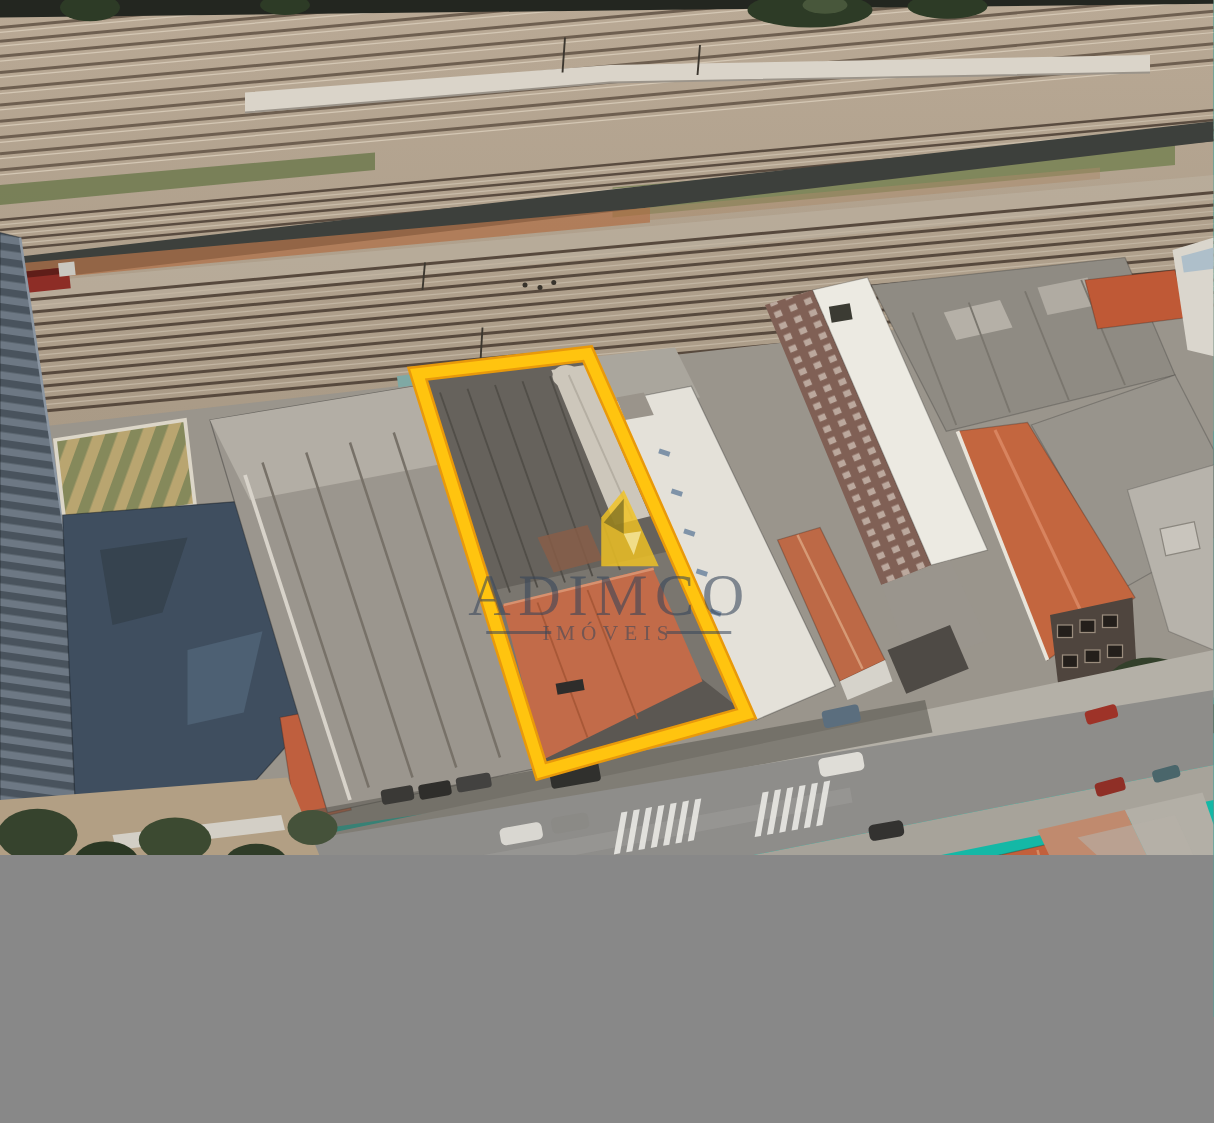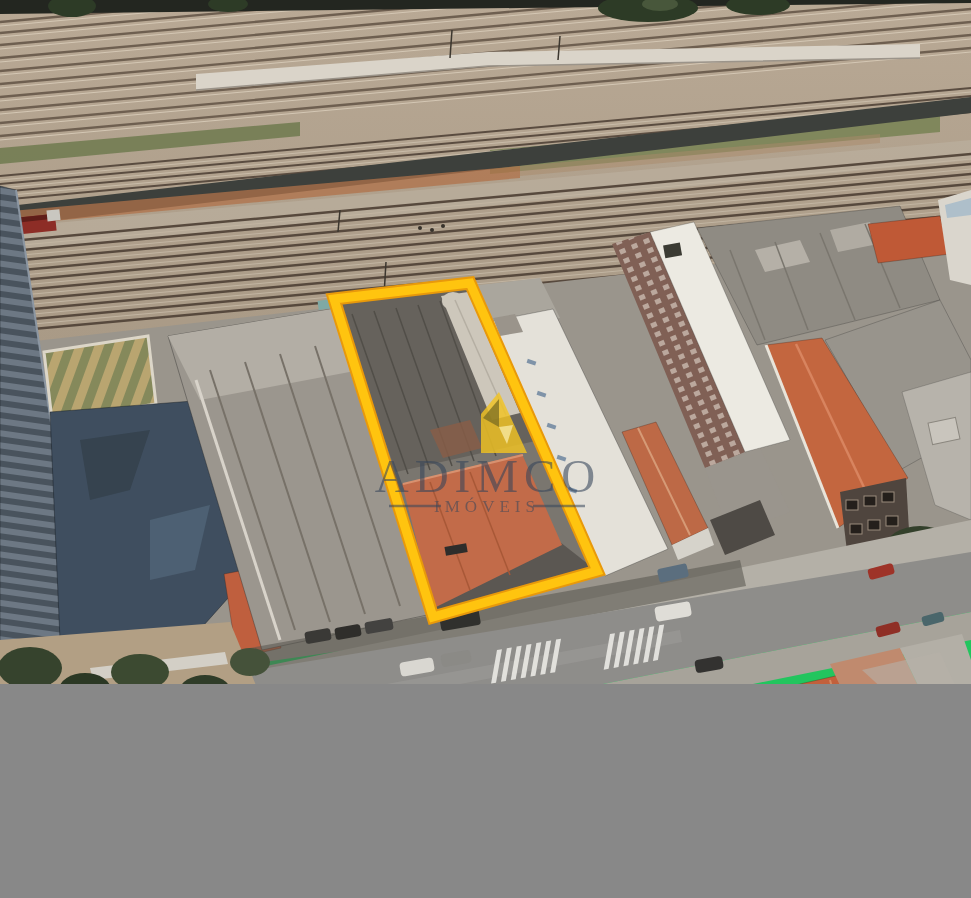--- a/index.html
+++ b/index.html
@@ -1,16 +1,16 @@
 <!DOCTYPE html>
 <html><head>
 <meta charset="utf-8">
 <style>
   html,body{margin:0;padding:0;background:#888;}
-  .stage{position:relative;width:971px;height:684px;overflow:hidden;background:#22c55e;
+  .stage{position:relative;width:971px;height:684px;overflow:hidden;background:#14b8a6;
          font-family:"Liberation Sans",sans-serif;}
   .stage svg{display:block;width:971px;height:898px;}
   .wm-brand{font-family:"Liberation Serif",serif;font-size:47px;letter-spacing:6px;opacity:.58;}
   .wm-tag{font-family:"Liberation Serif",serif;font-size:17px;letter-spacing:5px;opacity:.55;}
 </style>
 </head>
 <body>
 
 <div class="stage">
 <svg viewBox="0 0 971 898" xmlns="http://www.w3.org/2000/svg">

